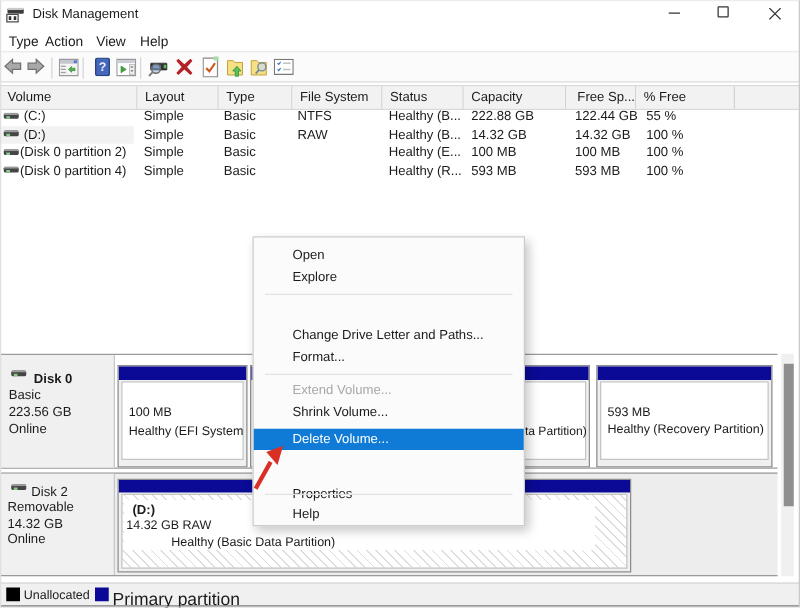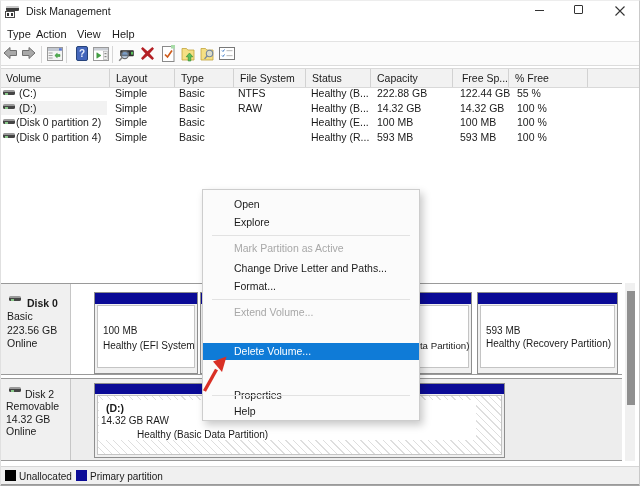--- a/index.html
+++ b/index.html
@@ -9,21 +9,21 @@
 .win { border-left:1px solid #e0e0e0; border-right:1px solid #c9c9c9; border-top:1px solid #ededed; border-bottom:1px solid #a6a6a6; width:640px; height:486px; position:absolute; left:0; top:0; z-index:50; pointer-events:none; }
 
 .hdrcell { position:absolute; top:69px; height:18px; background:#f2f2f2; border-right:1px solid #d2d2d2; line-height:18px; padding-left:6px; white-space:nowrap; overflow:hidden; }
 .row { position:absolute; height:14.5px; line-height:14.5px; }
 .cell { position:absolute; top:0; white-space:nowrap; }
 
 .drv { position:absolute; width:11.5px; height:5px; background:#454545; border-radius:1.5px; border-top:2px solid #9a9a9a; }
 .drv:after { content:""; position:absolute; left:2px; top:1px; width:3px; height:2px; background:#89c989; }
 
 .diskrow { position:absolute; left:0; width:622px; border-top:1px solid #9a9a9a; border-bottom:1px solid #9a9a9a; }
-.disklabel { position:absolute; left:0; top:0; bottom:0; width:71px; background:#f0f0f0; border-right:1px solid #c6c6c6; }
+.disklabel { position:absolute; left:0; top:0; bottom:0; width:92px; background:#f0f0f0; border-right:1px solid #c6c6c6; }
 .part { position:absolute; border:1px solid #8e8e8e; background:#f0f0f0; overflow:hidden; }
 .part .abs { white-space:nowrap; font-size:10px; }
 .band { position:absolute; left:0; right:0; top:0; height:11px; background:#0a0a96; }
 .pbody { position:absolute; left:2px; right:2px; top:12px; bottom:5px; border:1px solid #c4c4c4; background:#fff; }
 
 .menu { position:absolute; left:202px; top:189px; width:218px; height:232px; background:#fbfbfb; border:1px solid #cdcdcd; box-shadow:3px 4px 8px rgba(0,0,0,0.22); }
 .mi { position:absolute; left:0; width:100%; height:17.5px; line-height:17.5px; padding-left:31px; font-size:10.5px; white-space:nowrap; }
 .mi.dis { color:#a8a8a8; }
 .msep { position:absolute; left:9px; right:9px; height:1px; background:#e2e2e2; }
 .tb-sep { position:absolute; top:46px; width:1px; height:17px; background:#d6d6d6; }
@@ -229,31 +229,31 @@
   <div class="abs" style="left:6px;top:44.5px;margin-left:36px;">Healthy (Basic Data Partition)</div>
 </div>
 
 <div class="abs" style="left:625px;top:283px;width:10px;height:178px;background:#f0f0f0;"></div>
 <div class="abs" style="left:627px;top:291px;width:8px;height:114px;background:#8f8f8f;"></div>
 
 <div class="abs" style="left:0;top:466px;width:640px;height:19px;background:#f0f0f0;border-top:1px solid #d6d6d6;border-bottom:1px solid #9a9a9a;"></div>
 <div class="abs" style="left:5px;top:470px;width:11px;height:11px;background:#000;"></div>
 <div class="abs" style="left:19px;top:470.5px;font-size:10px;">Unallocated</div>
 <div class="abs" style="left:76px;top:470px;width:11px;height:11px;background:#0a0a96;"></div>
-<div class="abs" style="left:90px;top:470.5px;font-size:10px;text-align:right;">Primary partition</div>
+<div class="abs" style="left:90px;top:470.5px;font-size:14px;text-align:right;">Primary partition</div>
 
 <div class="menu">
   <div class="mi" style="top:6px;">Open</div>
   <div class="mi" style="top:23.5px;">Explore</div>
   <div class="msep" style="top:44.5px;"></div>
-  <div class="mi dis" style="top:50px;">Mark Partition as Active</div>
   <div class="mi" style="top:70px;">Change Drive Letter and Paths...</div>
   <div class="mi" style="top:88px;">Format...</div>
   <div class="msep" style="top:108.5px;"></div>
   <div class="mi dis" style="top:114px;">Extend Volume...</div>
+  <div class="mi" style="top:132px;">Shrink Volume...</div>
   <div class="mi" style="top:152.5px;background:#0f7bd7;color:#fff;">Delete Volume...</div>
   <div class="mi" style="top:197px;">Properties</div>
   <div class="msep" style="top:204.5px;"></div>
   <div class="mi" style="top:213px;">Help</div>
 </div>
 
 <svg class="abs" style="left:198px;top:350px;" width="34" height="46" viewBox="0 0 34 46">
   <path d="M6.5 41 L18.5 19.5" stroke="#d93025" stroke-width="3.4" fill="none"></path>
   <path d="M28.5 6.5 L15 11.5 L24 22 Z" fill="#d93025"></path>
 </svg>

